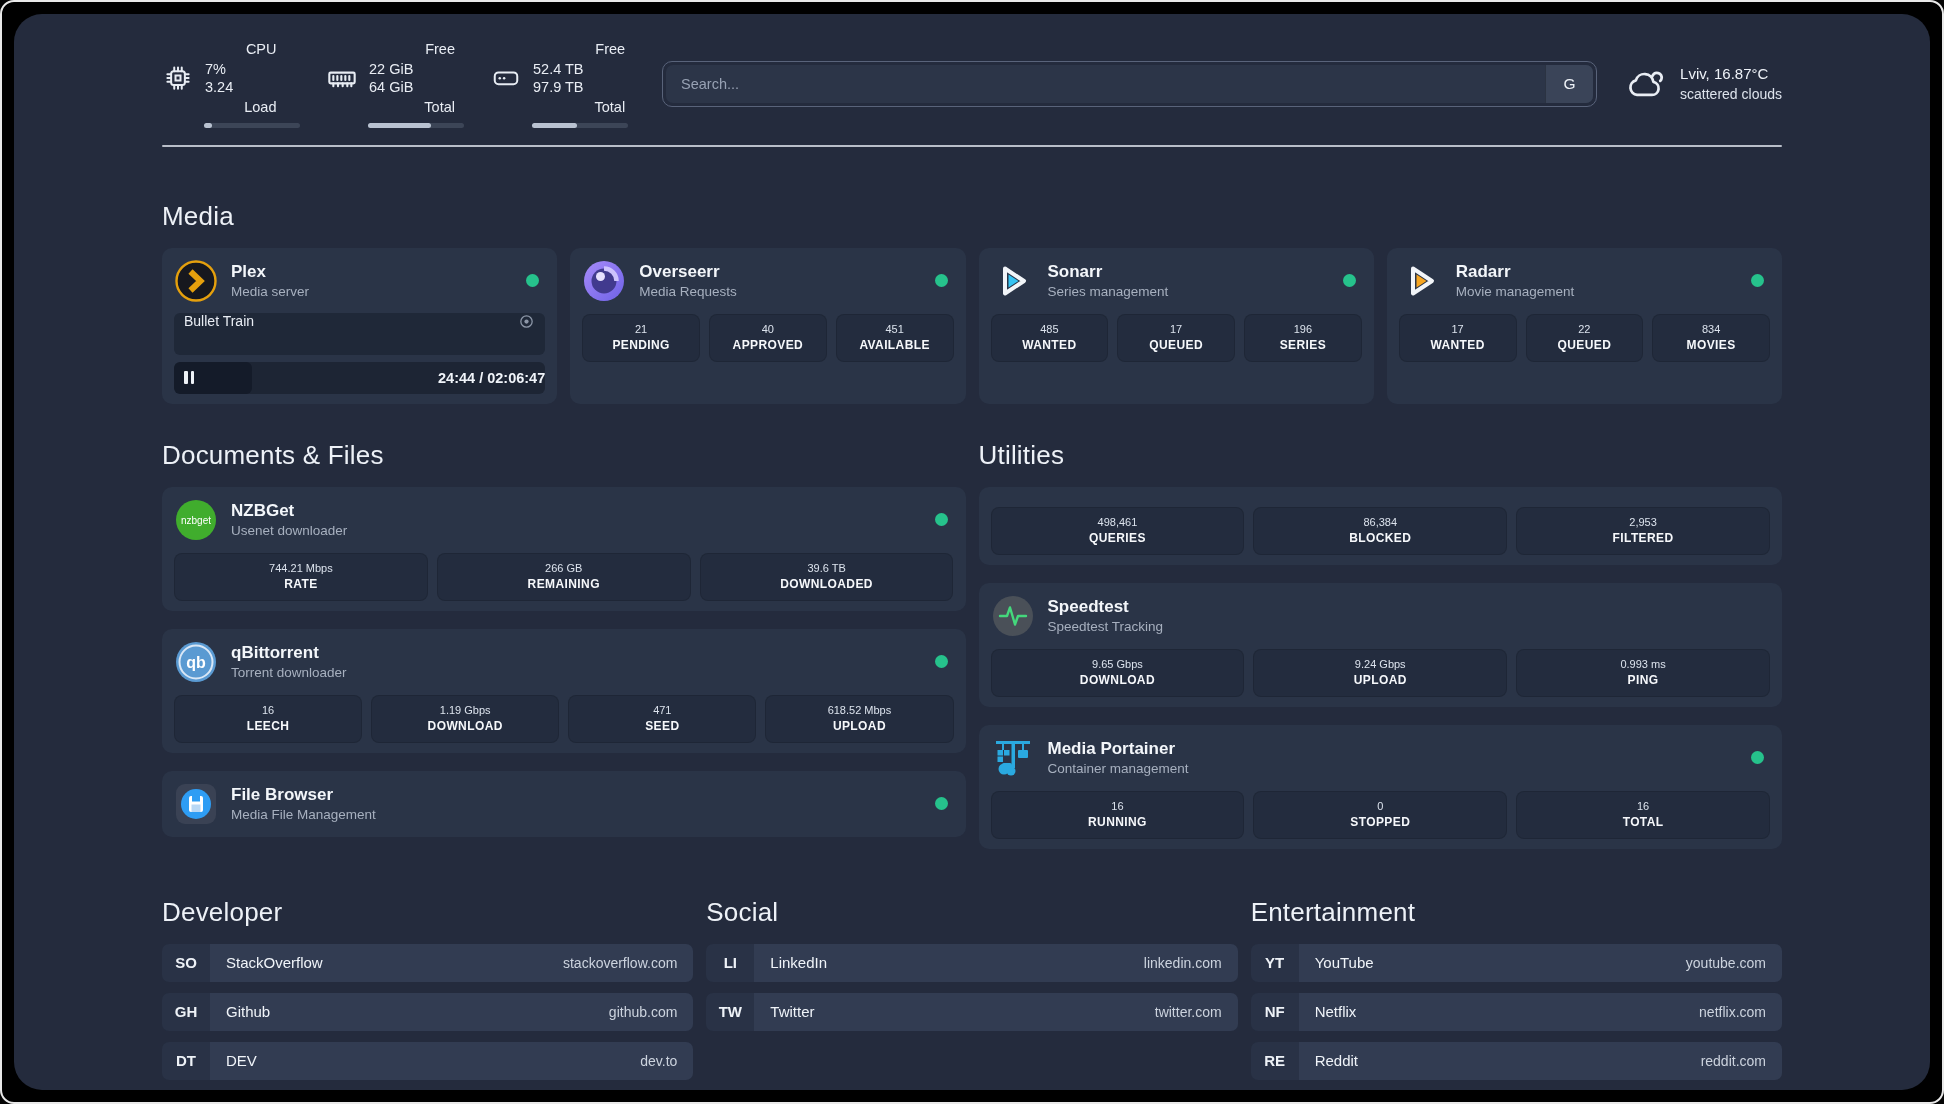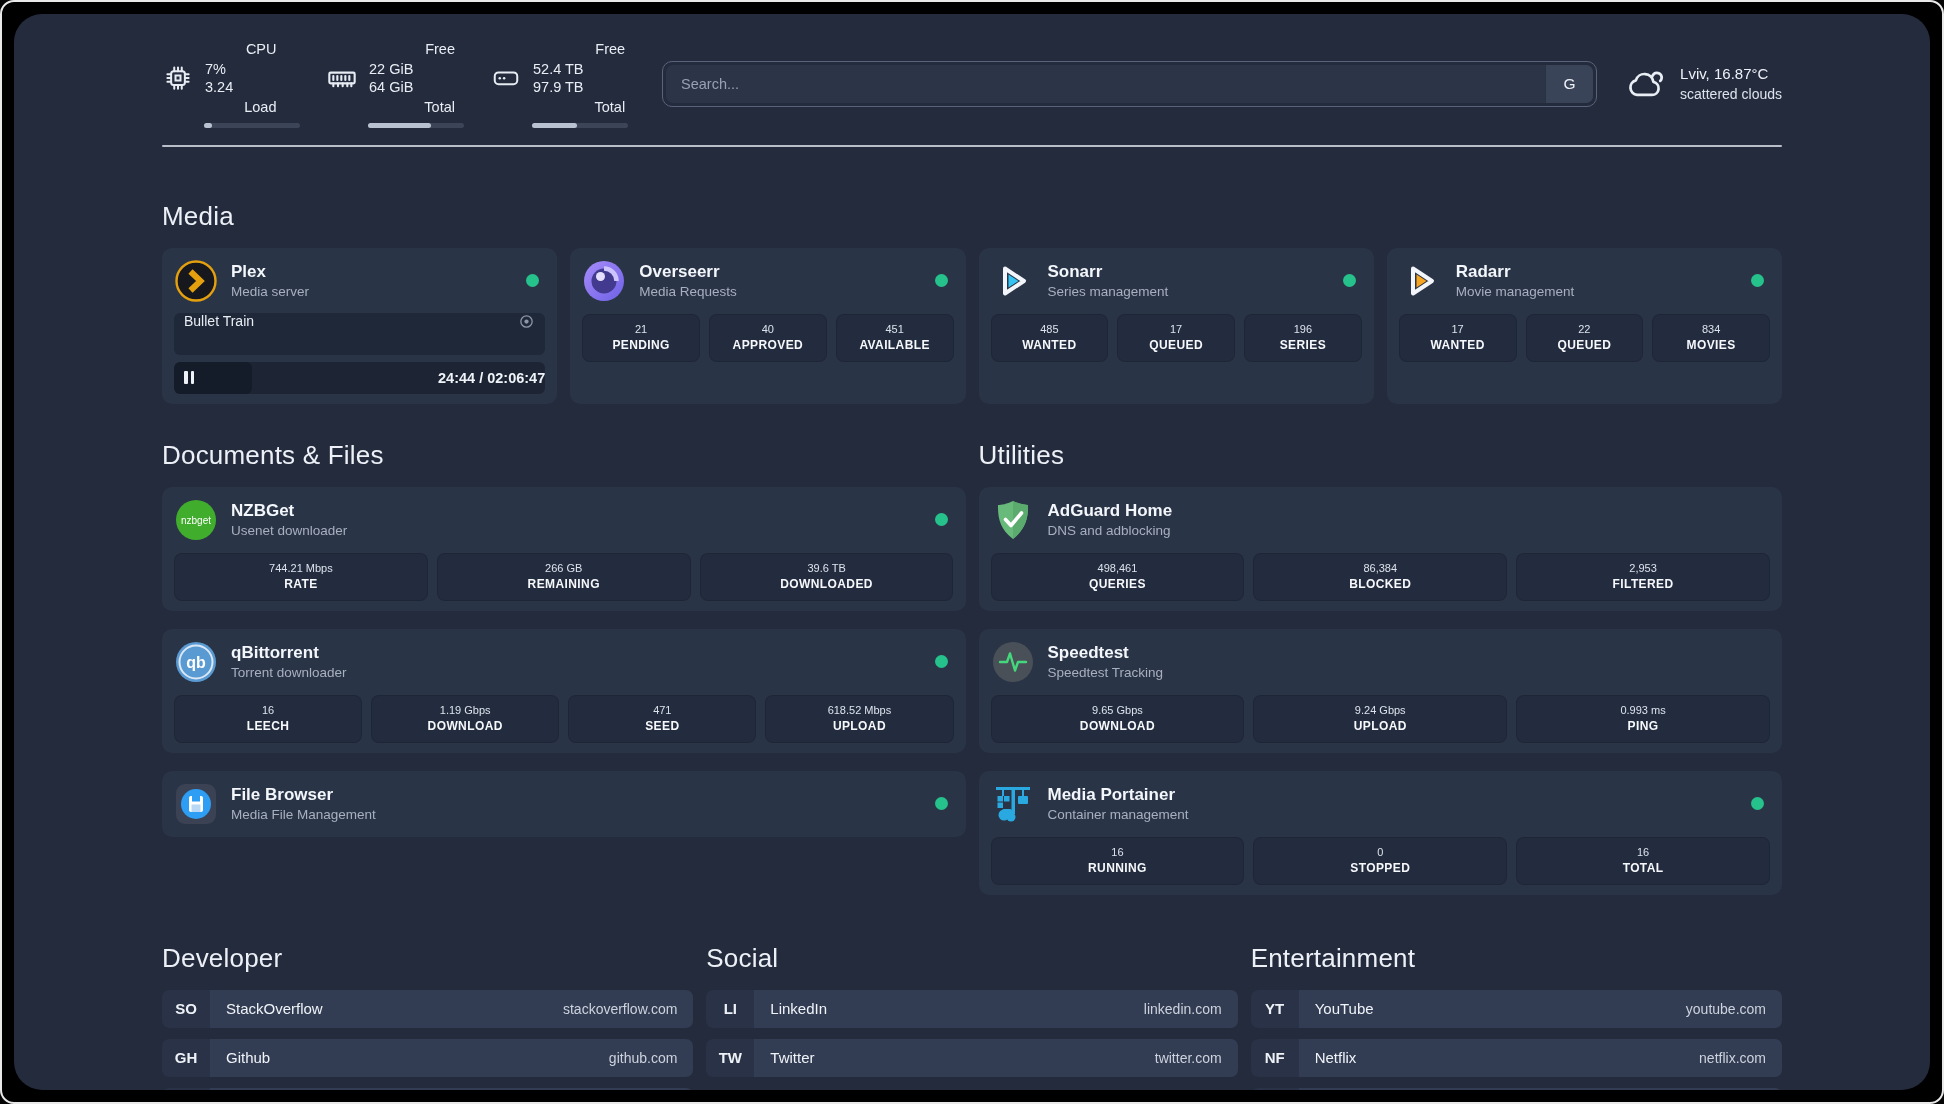--- a/index.html
+++ b/index.html
@@ -399,33 +399,20 @@
           </div>
         </div>
       </div>
     </div>
 
     <div>
       <div class="section-title">Utilities</div>
       <div class="col-stack">
 
         <div class="app-card">
-          <div class="app-head">
-            <span class="app-icon">
-              <svg viewBox="0 0 44 44" width="44" height="44">
-                      <path d="M22 3c6 3 12 4 15 4 .3 13-2.5 24-15 34C9 31 6.7 20 7 7c3 0 9-1 15-4Z" fill="#68ba7a"></path>
-                      <path d="M22 3c6 3 12 4 15 4 .3 13-2.5 24-15 34V3Z" fill="#5cab6e"></path>
-                      <path d="M14.5 21.5 20 27.5 30.5 15" stroke="#ffffff" stroke-width="3.6" fill="none" stroke-linecap="round" stroke-linejoin="round"></path>
-                    </svg>
-            </span>
-            <span class="app-titles">
-              <span class="app-name">AdGuard Home</span>
-              <span class="app-desc">DNS and adblocking</span>
-            </span>
-          </div>
           <div class="stat-row">
             <div class="statbox">
               <div class="stat-value">498,461</div>
               <div class="stat-label">QUERIES</div>
             </div>
             <div class="statbox">
               <div class="stat-value">86,384</div>
               <div class="stat-label">BLOCKED</div>
             </div>
             <div class="statbox">

